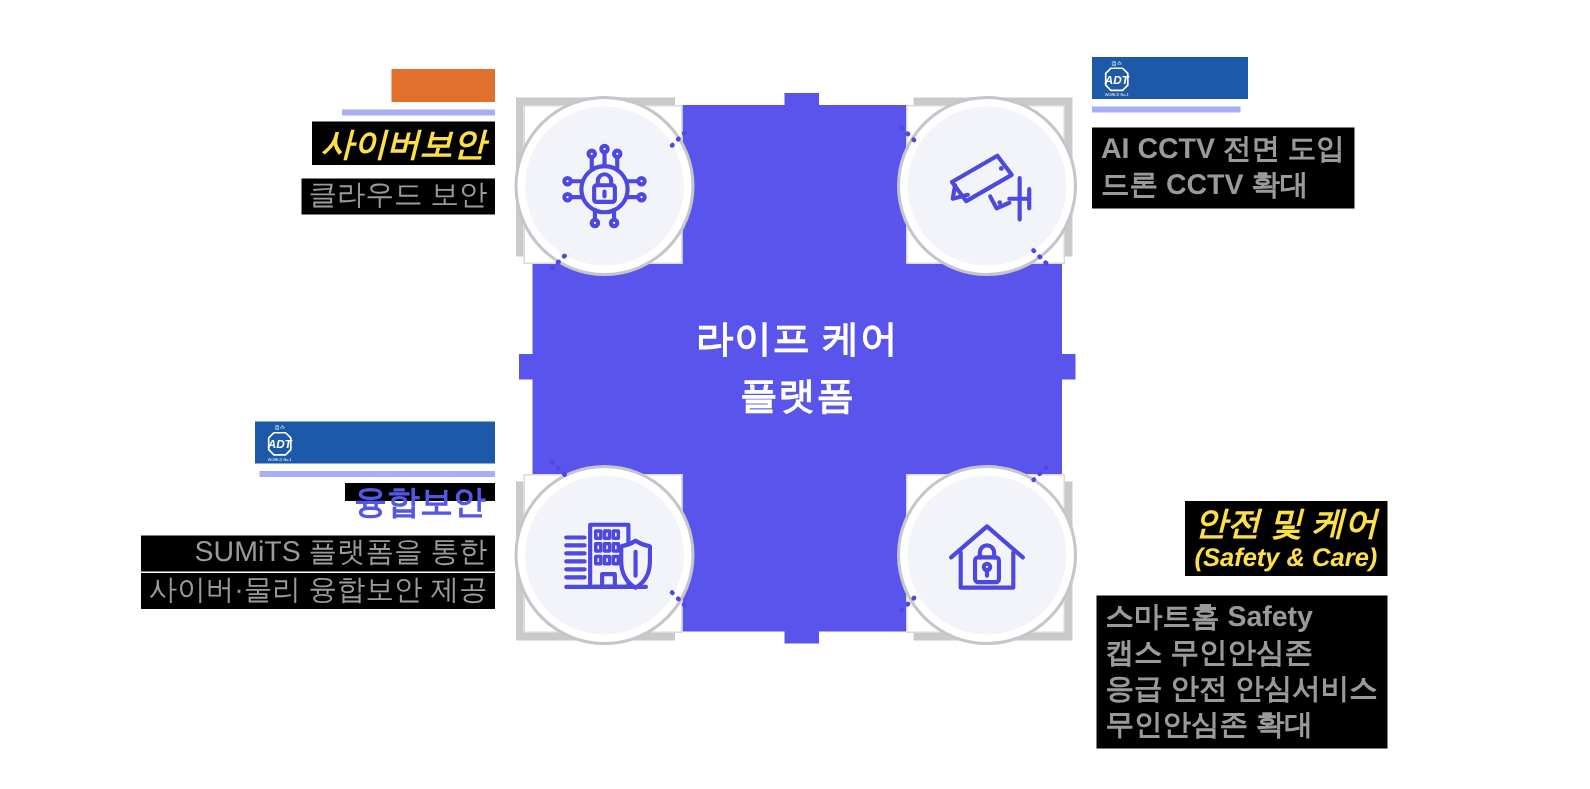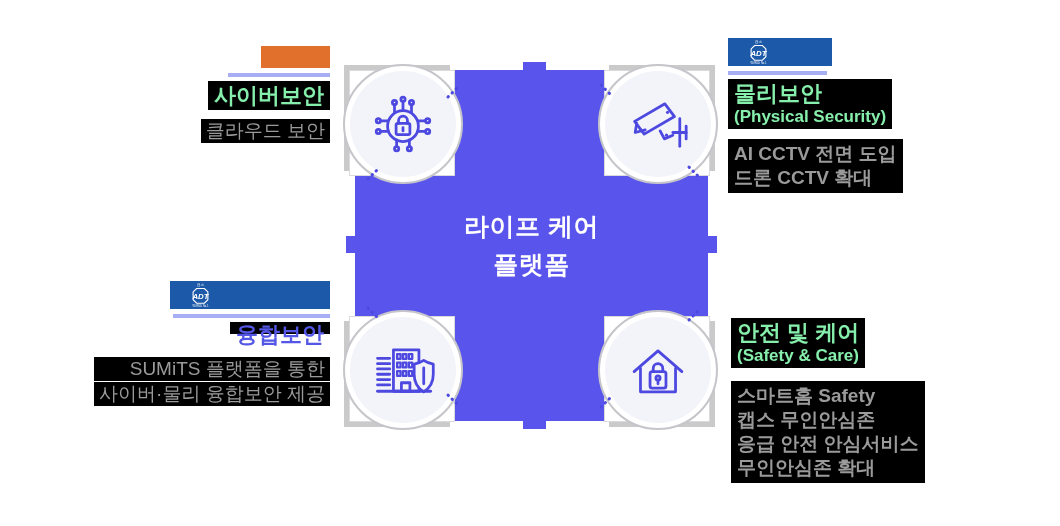--- a/index.html
+++ b/index.html
@@ -34,32 +34,32 @@
   .icon-stroke{fill:none;stroke:#4c48e0;stroke-width:2.6;stroke-linecap:round;stroke-linejoin:round;}
   
   .dots{position:absolute;width:18px;height:18px;}
   
   .block{position:absolute;display:flex;flex-direction:column;}
   .block.align-r{align-items:flex-end;text-align:right;}
   .block.align-l{align-items:flex-start;text-align:left;}
   .block.q-cyber{right:730px;top:46px;}
   .block.q-physical{left:728px;top:38px;}
   .block.q-conv{right:730px;top:281px;}
-  .block.q-safety{left:731px;top:318px;}
+  .block.q-safety{left:731px;top:334px;align-items:flex-end;}
   .orange-bar{width:69px;height:22px;background:#e0702b;}
-  .adt-bar{height:28px;background:#1c59a8;display:flex;align-items:center;padding-left:19px;box-sizing:border-box;}
+  .adt-bar{height:28px;background:#1c59a8;display:flex;align-items:center;padding-left:5px;box-sizing:border-box;}
   .adt-bar.w-tr{width:104px;}
   .adt-bar.w-bl{width:160px;}
   .underline{height:4px;background:#a8aef4;margin-top:5px;}
   .u-tl{width:102px;}
   .u-tr{width:99px;}
   .u-bl{width:157px;}
   .title-box{
-    margin-top:4px;background:#000000;color:#86efac;
-    font-size:22px;font-weight:bold;line-height:25px;padding:2px 6px;
+    margin-top:4px;background:#000000;color:#fde047;
+    font-size:22px;font-weight:bold;line-height:25px;padding:2px 6px;font-style:italic;
   }
   .title-sub{font-size:17px;font-weight:bold;line-height:21px;}
   .title-plain{
     margin-top:4px;color:#5456e6;font-size:22px;font-weight:bold;line-height:26px;padding:0 6px;
     background-image:linear-gradient(to bottom,#000000 0 46%,transparent 46% 100%);
   }
   .body-lines{margin-top:9px;display:flex;flex-direction:column;gap:1px;text-decoration:underline;}
   .body-line{background:#000000;color:#9a9a9a;font-size:19px;line-height:22px;padding:1px 5px;}
   .body-box{margin-top:10px;background:#000000;color:#9a9a9a;font-size:19px;line-height:24px;padding:3px 6px;font-weight:bold;}
   .adt-badge{height:26px;width:23px;}
@@ -200,24 +200,20 @@
   <div class="block align-l q-physical">
     <div class="adt-bar w-tr">
       <svg class="adt-badge" viewBox="0 0 26 30">
         <text x="13" y="5" font-size="4.2" fill="#ffffff" text-anchor="middle">캡스</text>
         <polygon points="8.5,7.5 17.5,7.5 21.5,11.5 21.5,20.5 17.5,24.5 8.5,24.5 4.5,20.5 4.5,11.5" fill="none" stroke="#ffffff" stroke-width="1.3"></polygon>
         <text x="13" y="19.5" font-size="9" font-weight="bold" font-style="italic" fill="#ffffff" text-anchor="middle">ADT</text>
         <text x="13" y="29" font-size="3" fill="#ffffff" text-anchor="middle">WORLD No.1</text>
       </svg>
     </div>
     <div class="underline u-tr"></div>
-    <div class="title-box">
-      <div>물리보안</div>
-      <div class="title-sub">(Physical Security)</div>
-    </div>
     <div class="body-box">
       <div>AI CCTV 전면 도입</div>
       <div>드론 CCTV 확대</div>
     </div>
   </div>
 
   <div class="block align-r q-conv">
     <div class="adt-bar w-bl">
       <svg class="adt-badge" viewBox="0 0 26 30">
         <text x="13" y="5" font-size="4.2" fill="#ffffff" text-anchor="middle">캡스</text>

